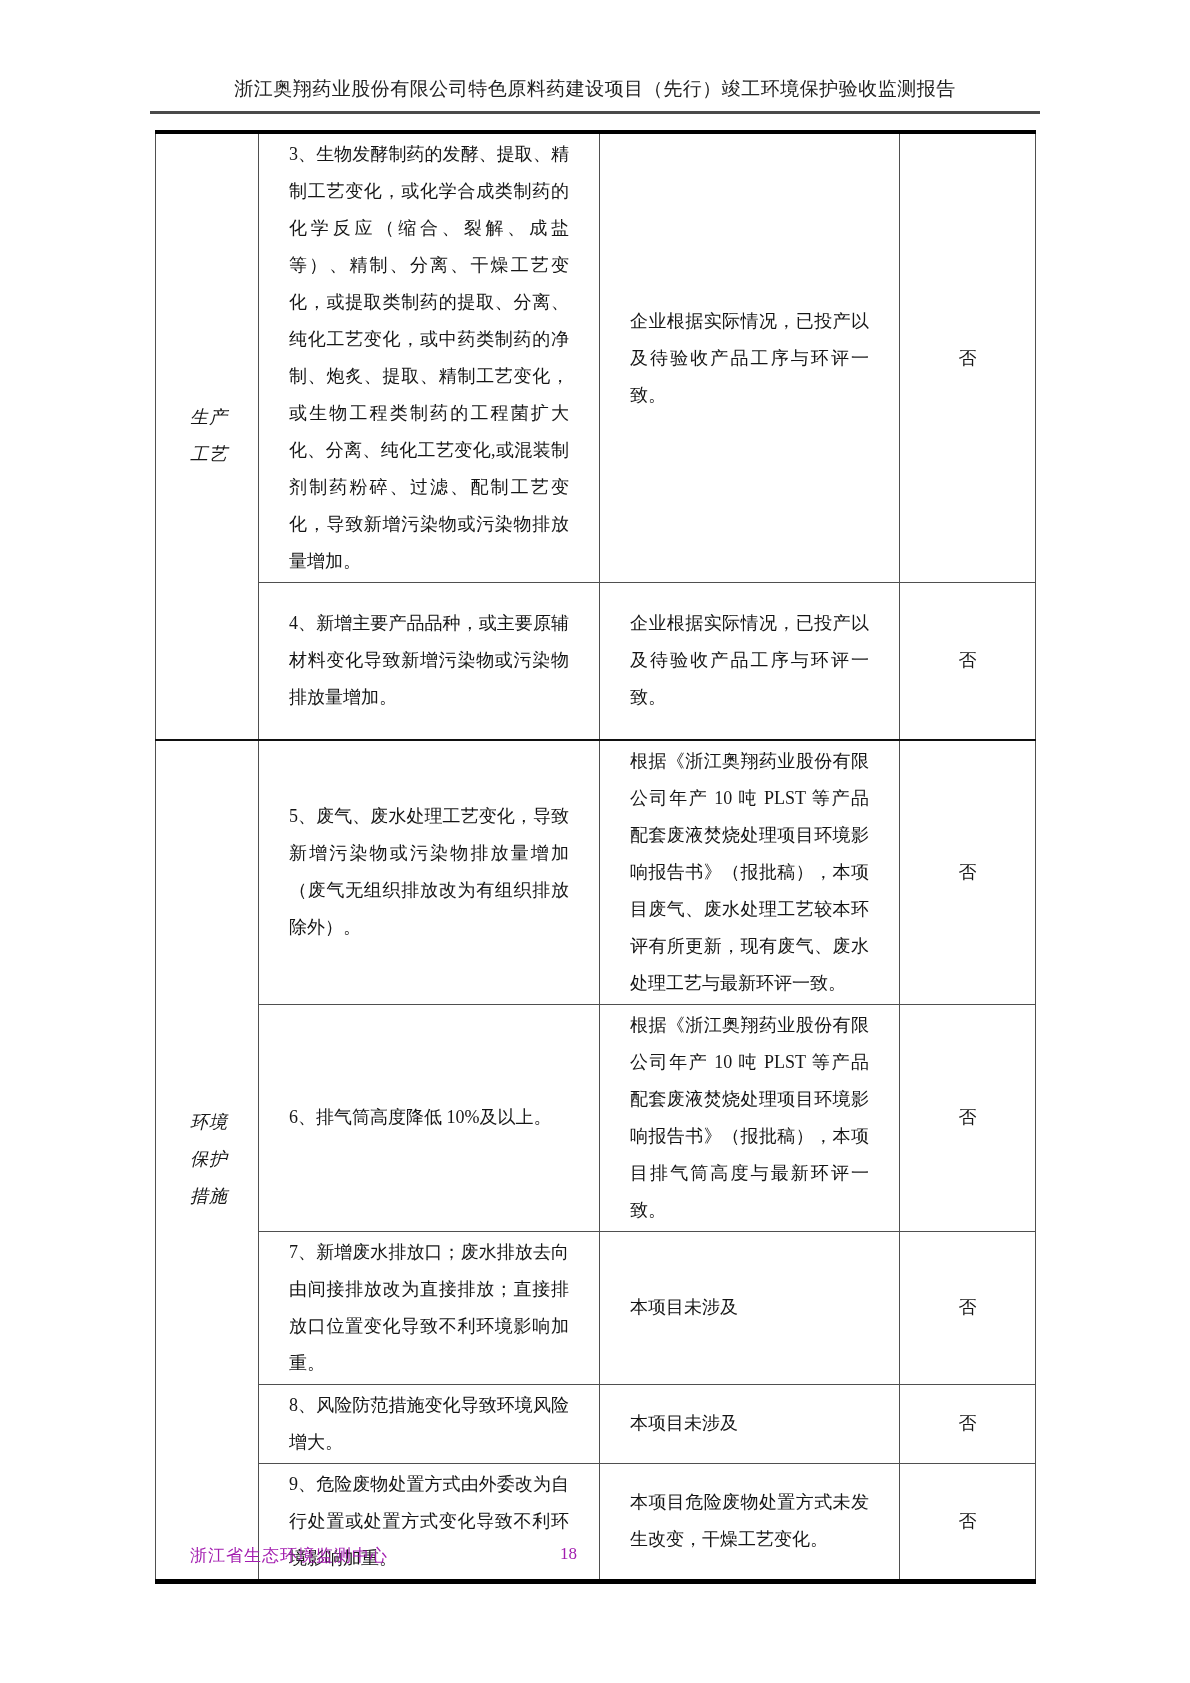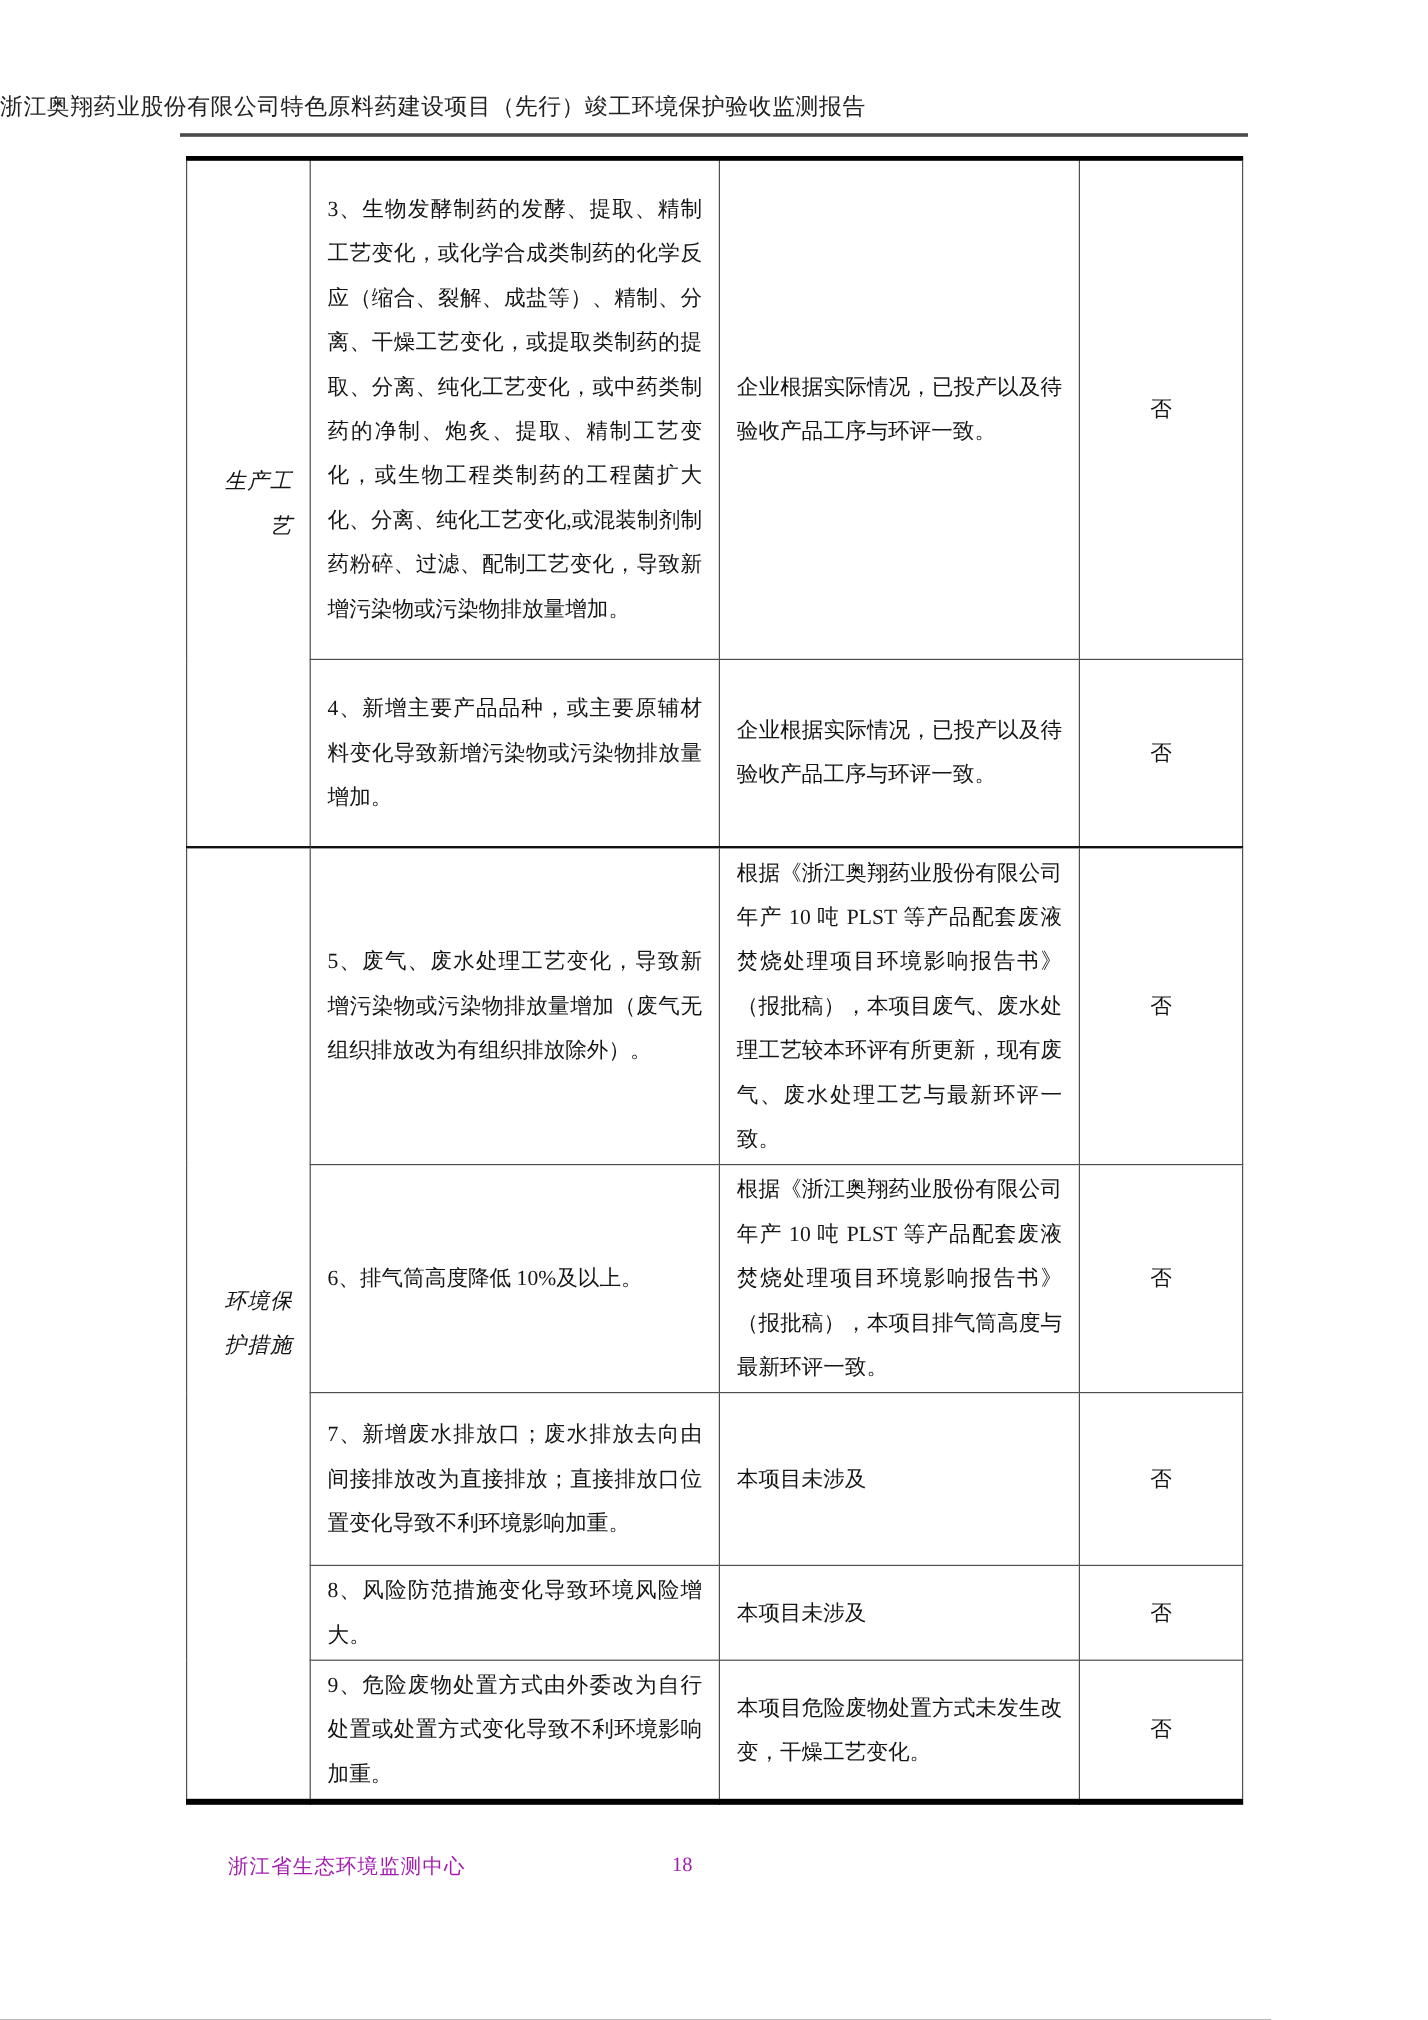--- a/index.html
+++ b/index.html
@@ -6,36 +6,36 @@
   .page{
     position:relative;
     width:1190px;height:1683px;
     background:#ffffff;
     font-family:"Liberation Serif","DejaVu Serif",serif;
     color:#1c1c1c;
     overflow:hidden;
   }
   .header-title{
     position:absolute;top:76px;left:0;width:100%;
-    text-align:left;font-size:19px;letter-spacing:0.5px;color:#222;
+    text-align:center;font-size:19px;letter-spacing:0.5px;color:#222;
   }
   .header-rule{
     position:absolute;top:111px;left:150px;width:890px;height:3px;
     background:#4a4a4a;
   }
   table.main-table{
     position:absolute;top:130px;left:155px;width:880px;
     border-collapse:collapse;table-layout:fixed;
     font-size:18px;
   }
   table.main-table td{
     border:1px solid #4f4f4f;
     vertical-align:middle;
     line-height:37px;
-    padding:2px 14px;
+    padding:2px 30px;
     color:#151515;
   }
   table.main-table{border-top:4px solid #000;border-bottom:5px solid #000;}
   tr.section-start td{border-top:2px solid #111;}
   td.cat{
     text-align:right;
     padding:2px 20px;
     letter-spacing:1px;
     font-style:italic;
   }

